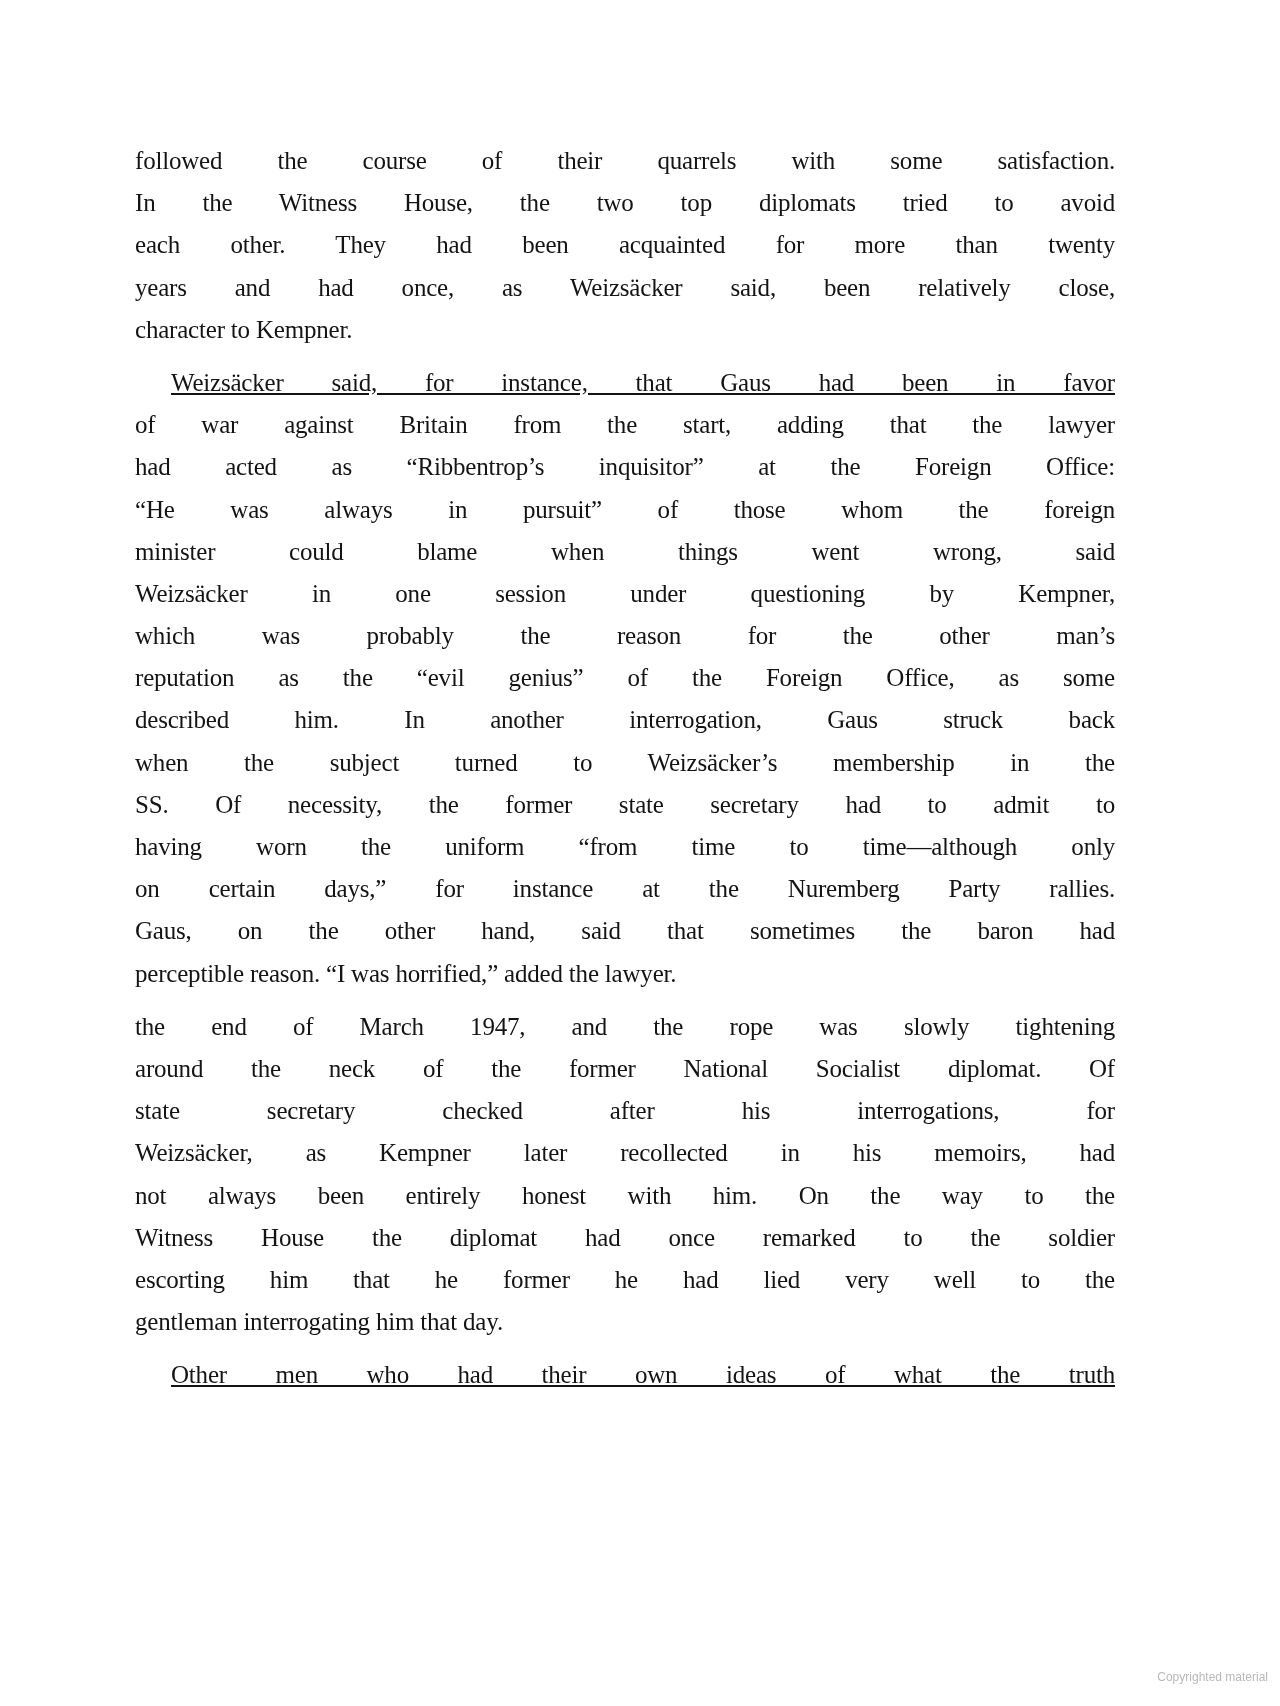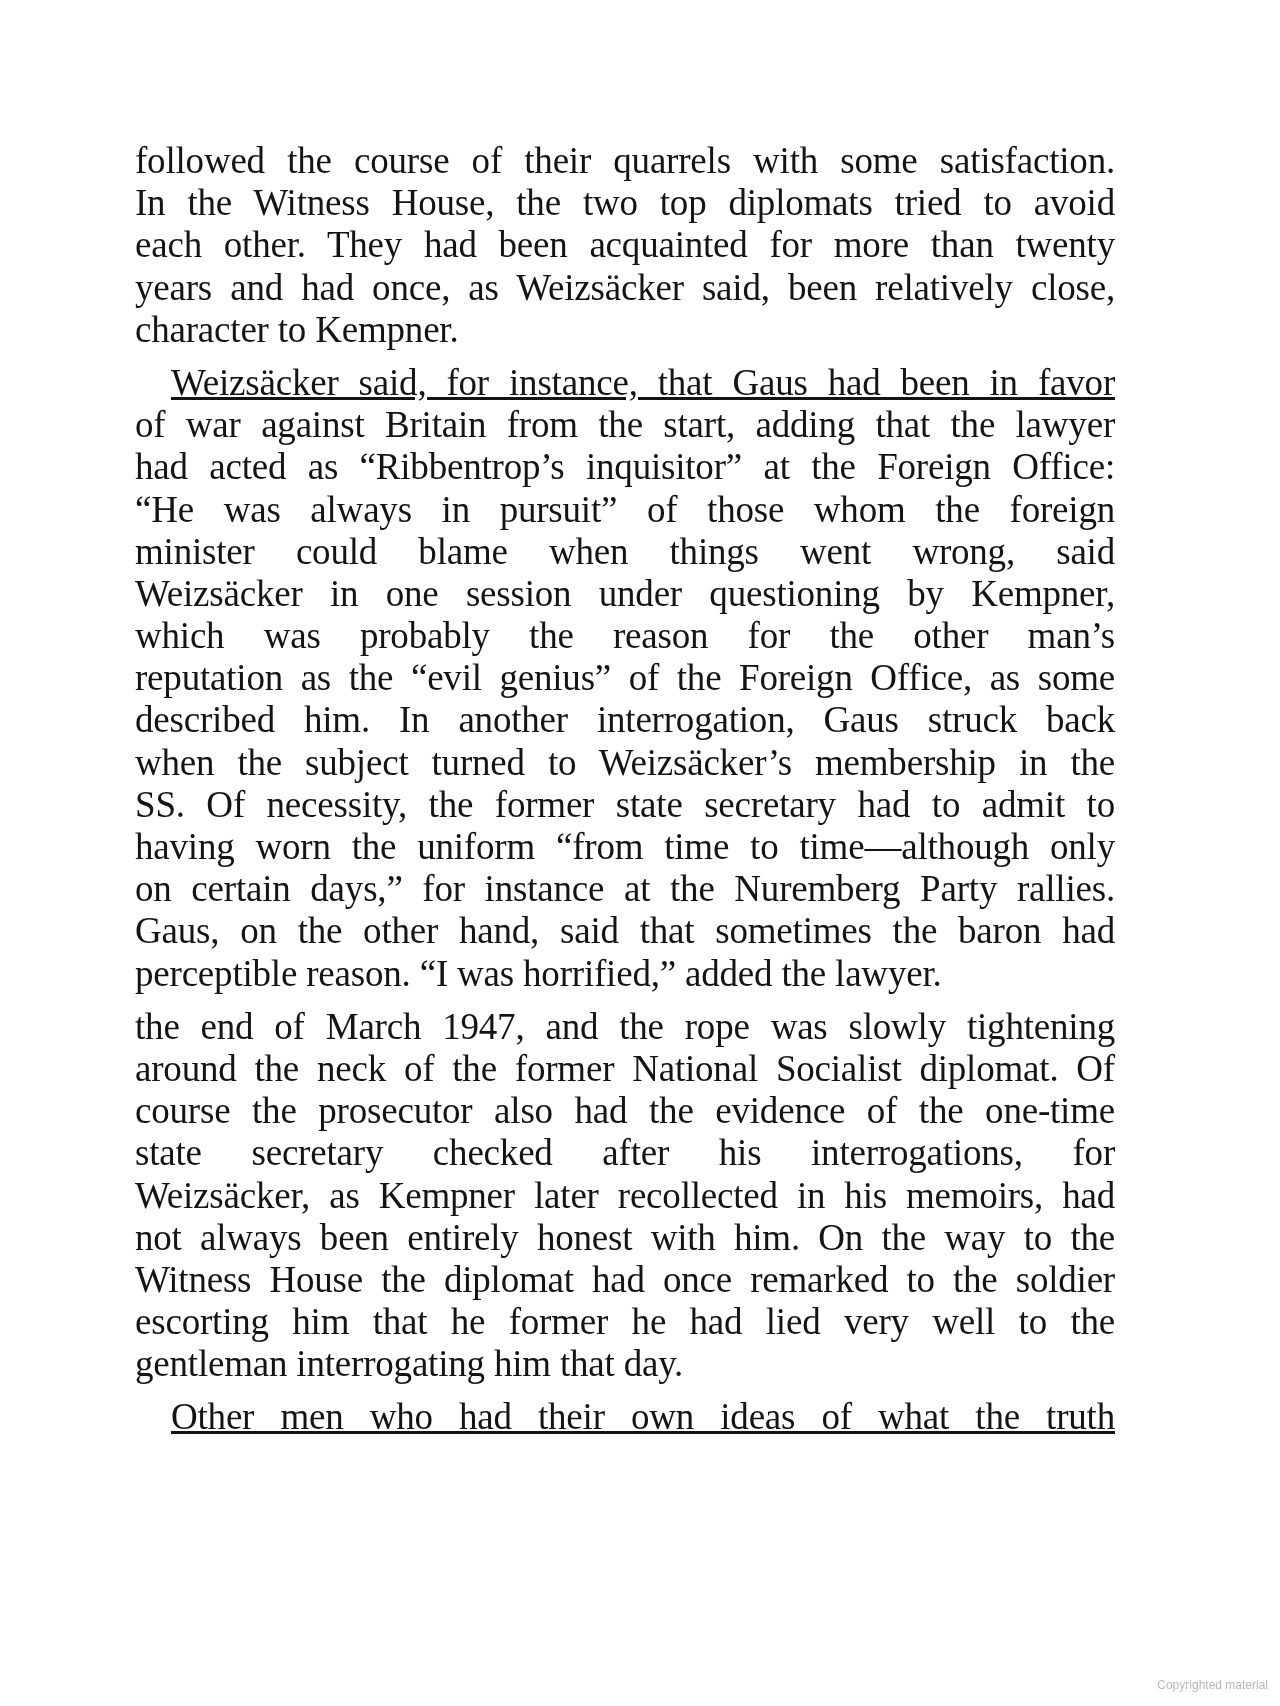--- a/index.html
+++ b/index.html
@@ -13,21 +13,21 @@
       position: relative;
       overflow: hidden;
     }
     .page {
       position: absolute;
       left: 135px;
       top: 140px;
       width: 980px;
       color: #141414;
       font-family: "Liberation Serif", "DejaVu Serif", serif;
-      font-size: 37px;
+      font-size: 25px;
       letter-spacing: -0.2px;
     }
     .para {
       margin: 0 0 11px 0;
     }
     .line {
       display: block;
       height: 42.2px;
       line-height: 42.2px;
       text-align: justify;
@@ -38,21 +38,21 @@
     .line.last {
       text-align-last: left;
     }
     .line.indent {
       text-indent: 36px;
       text-decoration: underline;
     }
     .watermark {
       position: absolute;
       right: 12px;
-      bottom: 14px;
+      bottom: 22px;
       font-family: "Liberation Sans", "DejaVu Sans", sans-serif;
       font-size: 12px;
       color: #b9b9b9;
     }
   </style>
 </head>
 <body>
 
 <div class="page">
   <div id="paragraphs">
@@ -76,21 +76,20 @@
         <span class="line">when the subject turned to Weizsäcker’s membership in the</span>
         <span class="line">SS. Of necessity, the former state secretary had to admit to</span>
         <span class="line">having worn the uniform “from time to time—although only</span>
         <span class="line">on certain days,” for instance at the Nuremberg Party rallies.</span>
         <span class="line">Gaus, on the other hand, said that sometimes the baron had</span>
         <span class="line last">perceptible reason. “I was horrified,” added the lawyer.</span>
       </div>
       <div class="para">
         <span class="line">the end of March 1947, and the rope was slowly tightening</span>
         <span class="line">around the neck of the former National Socialist diplomat. Of</span>
-        <span class="line">course the prosecutor also had the evidence of the one-time</span>
         <span class="line">state secretary checked after his interrogations, for</span>
         <span class="line">Weizsäcker, as Kempner later recollected in his memoirs, had</span>
         <span class="line">not always been entirely honest with him. On the way to the</span>
         <span class="line">Witness House the diplomat had once remarked to the soldier</span>
         <span class="line">escorting him that he former he had lied very well to the</span>
         <span class="line last">gentleman interrogating him that day.</span>
       </div>
       <div class="para">
         <span class="line indent">Other men who had their own ideas of what the truth</span>
       </div>

